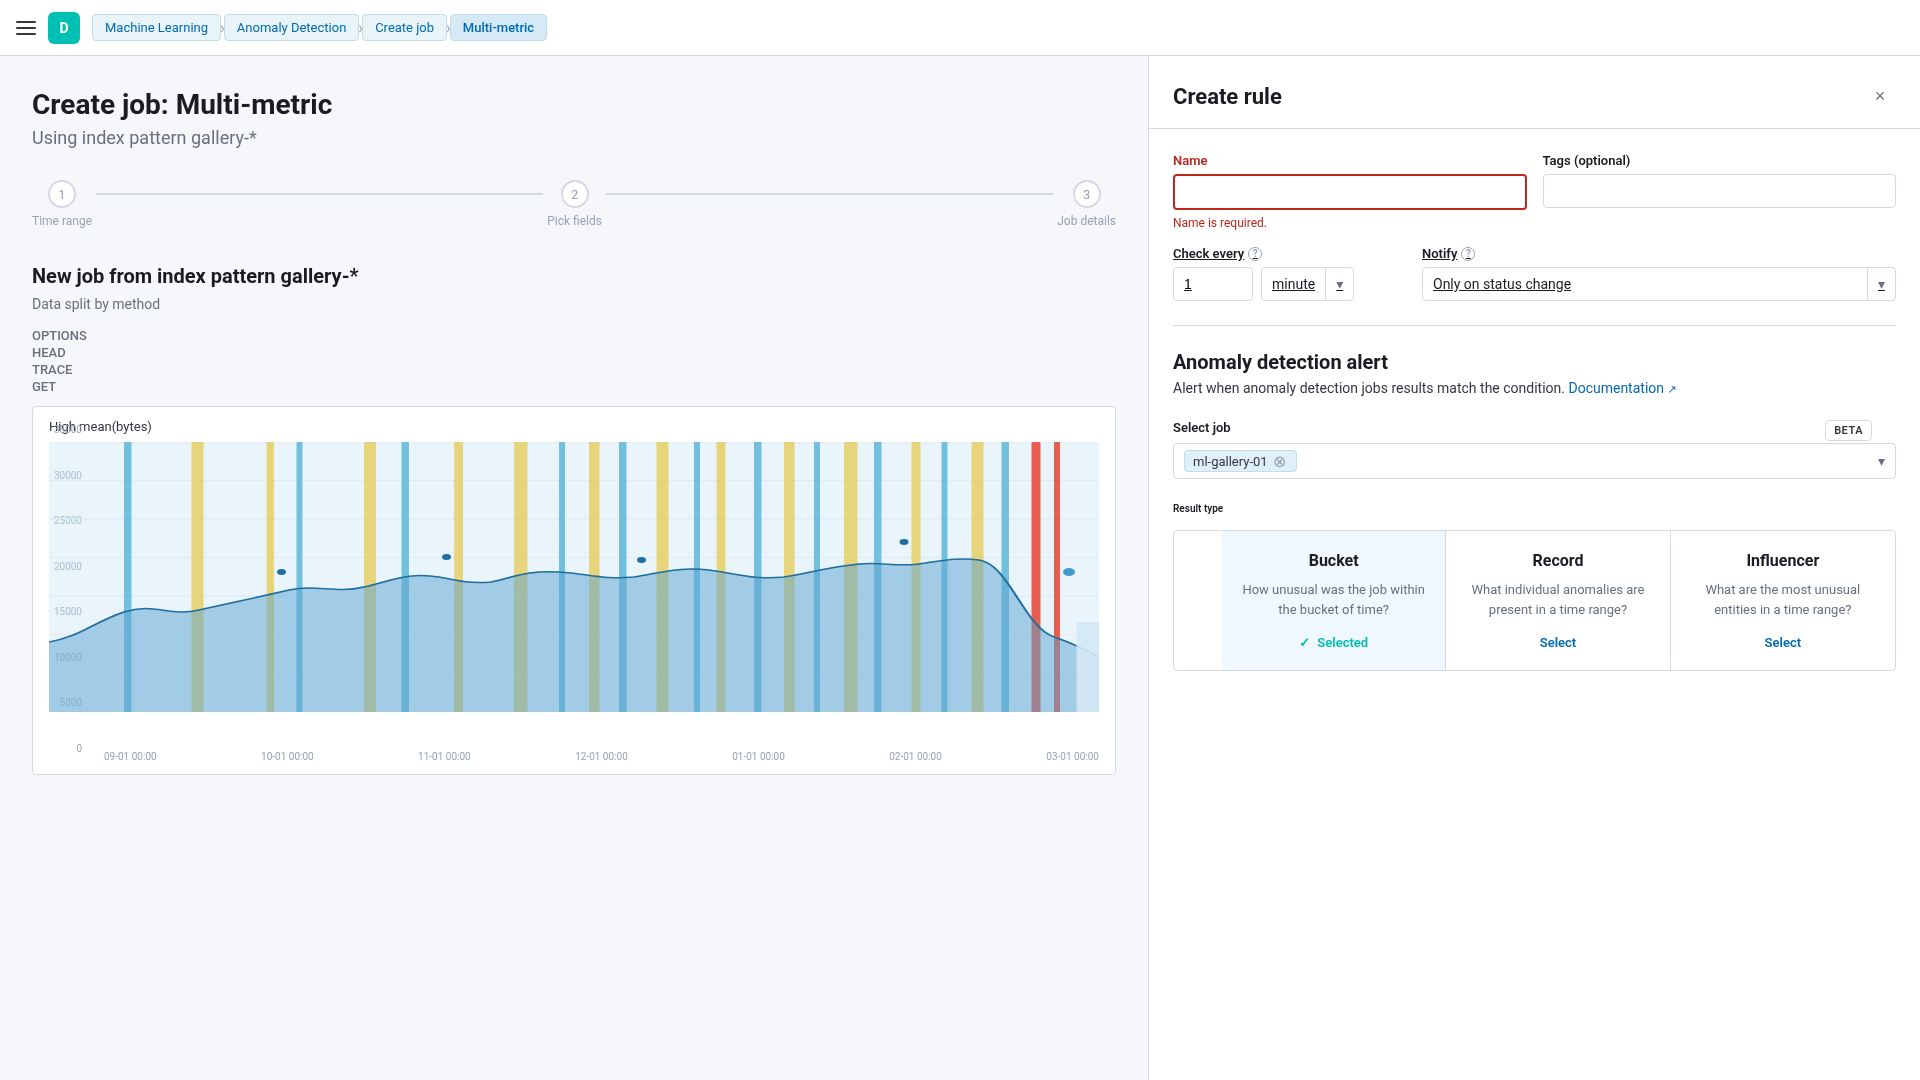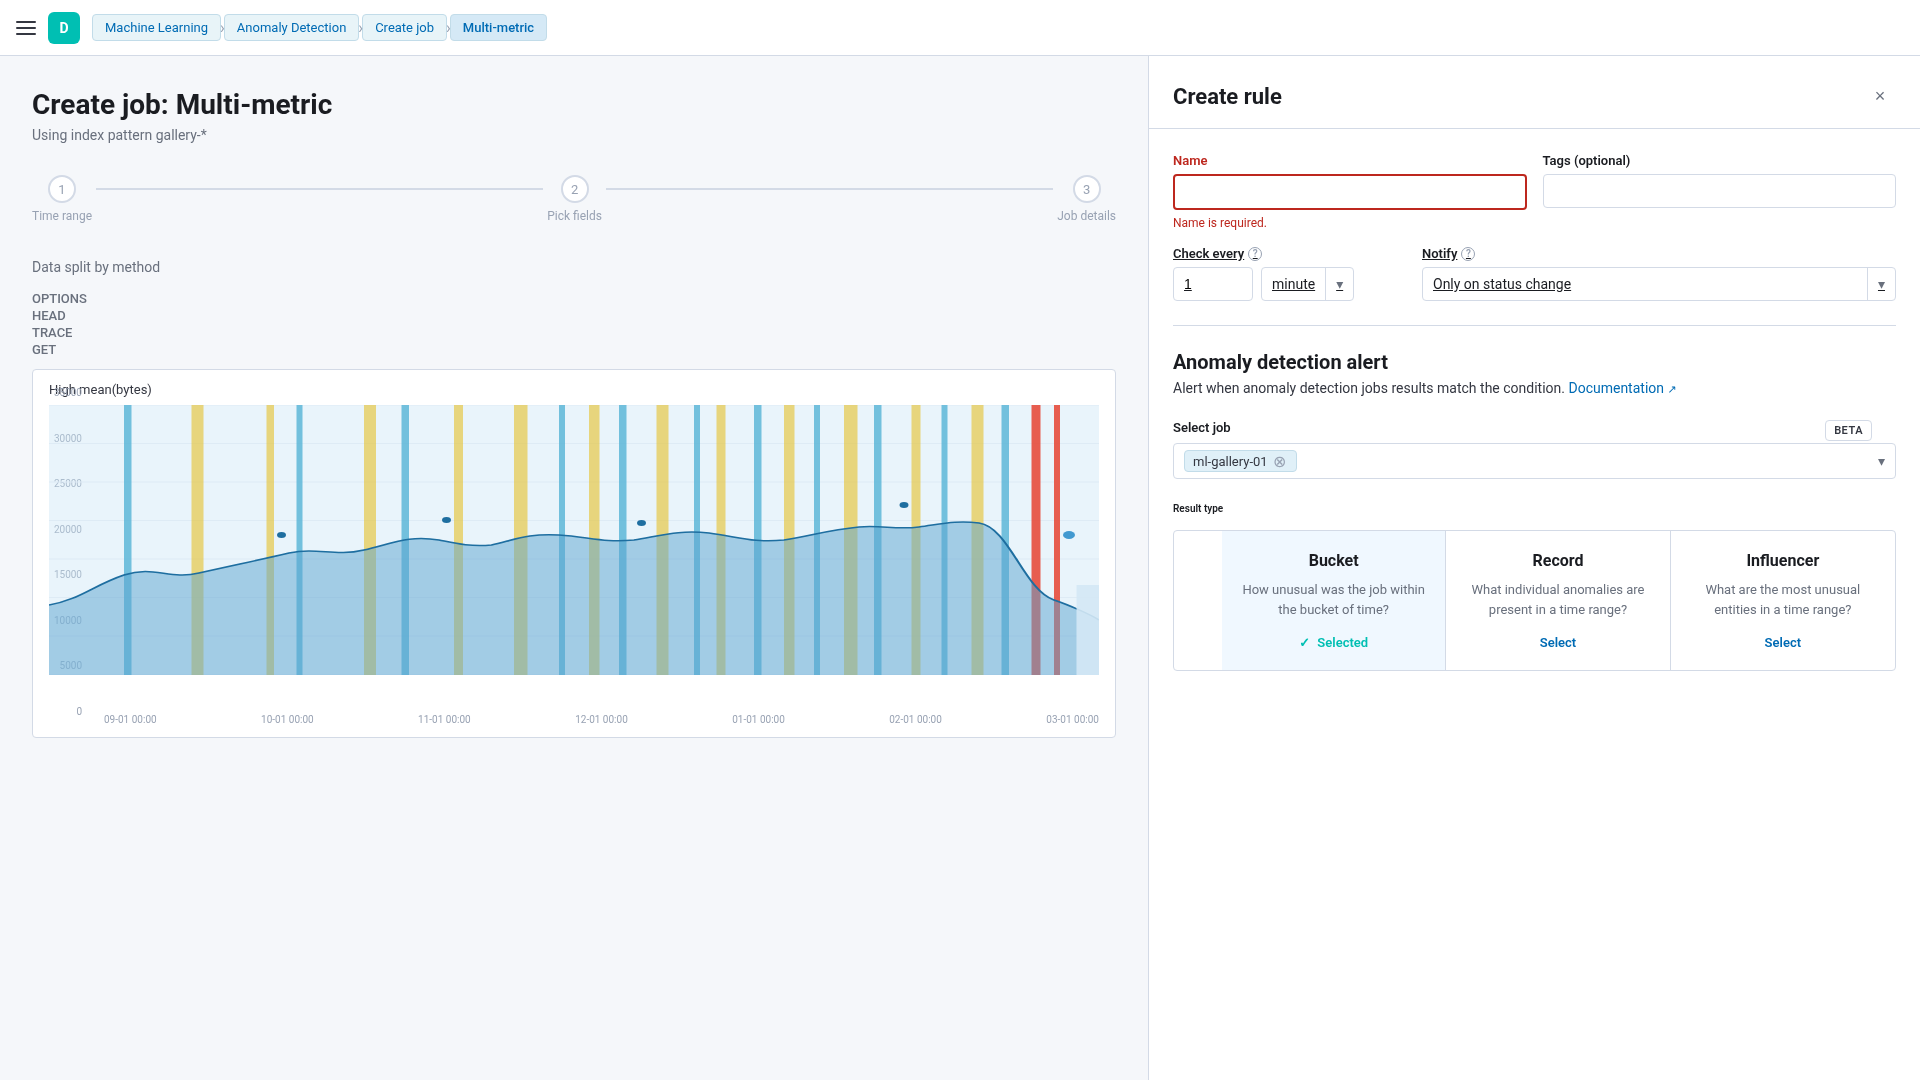--- a/index.html
+++ b/index.html
@@ -46,21 +46,21 @@
     }
 
     
     .left-panel {
       flex: 1;
       padding: 32px 32px 0 32px;
       overflow: hidden;
       position: relative;
     }
     .page-title { font-size: 28px; font-weight: 700; color: #1a1c21; margin-bottom: 6px; }
-    .page-subtitle { font-size: 14px; color: #69707d; margin-bottom: 32px; }
+    .page-subtitle { font-size: 18px; color: #69707d; margin-bottom: 32px; }
 
     
     .stepper {
       display: flex; align-items: center; margin-bottom: 36px;
       gap: 0;
     }
     .step {
       display: flex; flex-direction: column; align-items: center; gap: 6px;
     }
     .step-circle {
@@ -241,20 +241,21 @@
         <div class="step-circle">2</div>
         <div class="step-label">Pick fields</div>
       </div>
       <div class="step-line"></div>
       <div class="step">
         <div class="step-circle">3</div>
         <div class="step-label">Job details</div>
       </div>
     </div>
 
+    <h2 class="section-title">New job from index pattern gallery-*</h2>
     <p class="section-label">Data split by method</p>
 
     <div class="http-methods">
       <div class="http-method">OPTIONS</div>
       <div class="http-method">HEAD</div>
       <div class="http-method">TRACE</div>
       <div class="http-method">GET</div>
     </div>
 
     <div class="chart-container">

